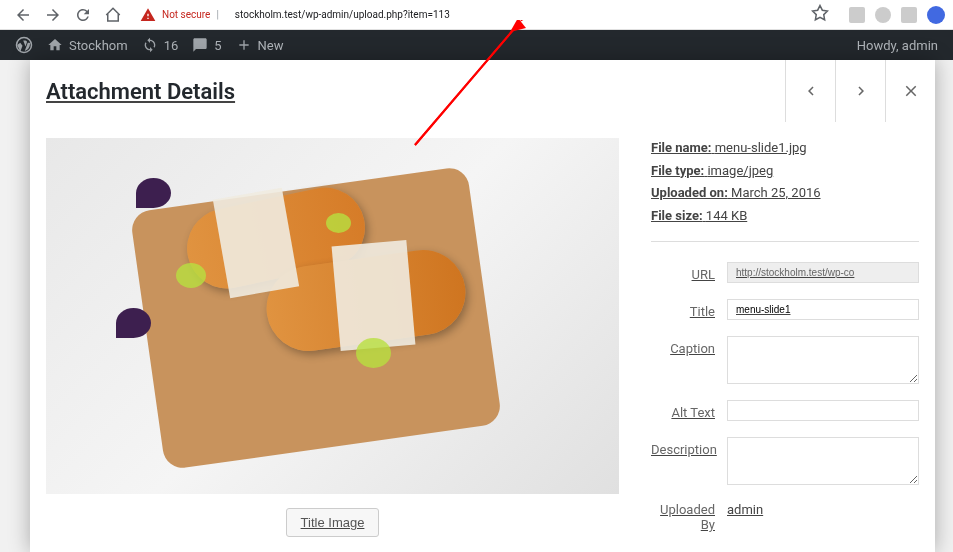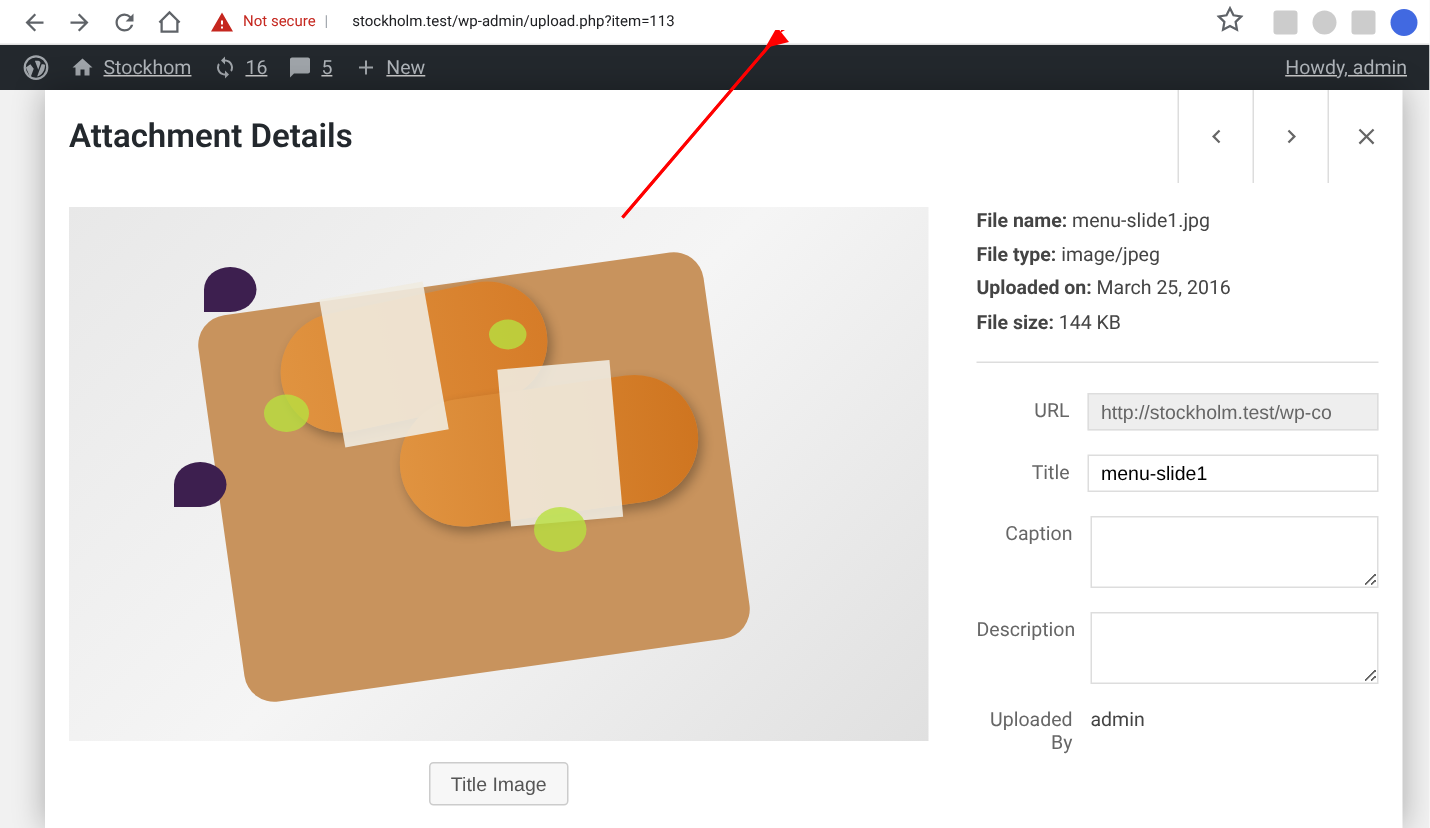--- a/index.html
+++ b/index.html
@@ -11,33 +11,33 @@
     .secure-warning { color: #c5271f; display: flex; align-items: center; gap: 6px; }
     .secure-warning svg { fill: #c5271f; }
     .url-text { margin-left: 10px; color: #202124; }
     .url-divider { color: #9aa0a6; margin: 0 6px; }
     .star-icon { color: #5f6368; margin-right: 10px; }
     .ext-icons { display: flex; gap: 10px; align-items: center; margin-left: 10px; }
     .ext-dot { width: 18px; height: 18px; border-radius: 50%; }
     .ext-blue { background: #4169e1; }
     .ext-gray { width: 16px; height: 16px; background: #ccc; border-radius: 2px; }
     
-    .wp-adminbar { height: 30px; background: #23282d; color: #ccc; display: flex; align-items: center; padding: 0 15px; font-size: 13px; justify-content: space-between; text-decoration: underline; }
+    .wp-adminbar { height: 30px; background: #23282d; color: #ccc; display: flex; align-items: center; padding: 0 15px; font-size: 13px; justify-content: space-between; }
     .adminbar-left { display: flex; align-items: center; gap: 14px; }
     .adminbar-item { display: flex; align-items: center; gap: 6px; color: #b0b5ba; }
     .adminbar-item svg { fill: #a0a5aa; }
     .howdy { color: #b0b5ba; }
     
     .wp-sidebar { position: absolute; left: 0; top: 60px; width: 30px; height: 492px; background: #23282d; display: flex; flex-direction: column; gap: 12px; padding-top: 8px; align-items: center; margin-left: 44px; }
     .sidebar-ic { width: 20px; height: 20px; fill: #a0a5aa; opacity: 0.7; }
     .sidebar-ic.active { background: #0073aa; fill: #fff; opacity: 1; width: 30px; height: 30px; display: flex; align-items: center; justify-content: center; }
     .lib-label { color: #fff; font-size: 10px; }
     .ad-label { color: #aaa; font-size: 10px; }
     
-    .modal { position: absolute; top: 60px; left: 30px; right: 18px; bottom: 0; background: #fff; box-shadow: 0 0 20px rgba(0,0,0,0.3); }
+    .modal { position: absolute; top: 60px; left: 30px; right: 18px; bottom: 0; background: #fff; box-shadow: 0 0 20px rgba(0,0,0,0.3); text-decoration: underline; }
     .modal-header { height: 62px; display: flex; align-items: center; padding-left: 16px; }
     .modal-title { font-size: 22px; font-weight: 600; color: #23282d; flex: 1; }
     .modal-actions { display: flex; height: 100%; }
     .modal-action-btn { width: 50px; height: 62px; display: flex; align-items: center; justify-content: center; border-left: 1px solid #ddd; cursor: pointer; color: #666; }
     
     .modal-body { display: flex; height: calc(100% - 62px); }
     .media-preview { flex: 1; padding: 16px 16px 10px 16px; display: flex; flex-direction: column; align-items: center; }
     .preview-img { width: 100%; height: 356px; background: linear-gradient(135deg, #e8e8e8 0%, #f5f5f5 50%, #e0e0e0 100%); position: relative; overflow: hidden; }
     .bread-board { position: absolute; left: 100px; top: 50px; width: 340px; height: 260px; background: #c8935d; border-radius: 20px; transform: rotate(-8deg); }
     .baguette1 { position: absolute; left: 140px; top: 60px; width: 180px; height: 80px; background: linear-gradient(90deg, #e09340, #d67c28); border-radius: 40px; transform: rotate(-12deg); box-shadow: 2px 4px 8px rgba(0,0,0,0.3); }
@@ -55,21 +55,21 @@
     .edit-btn { margin-top: 14px; padding: 6px 14px; border: 1px solid #ccc; background: #f7f7f7; border-radius: 3px; cursor: pointer; font-size: 13px; color: #555; }
     
     .details-panel { width: 300px; padding: 16px 16px 16px 16px; font-size: 13px; overflow-y: auto; }
     .meta-row { margin-bottom: 3px; line-height: 1.5; }
     .meta-label { font-weight: bold; }
     .meta-value { font-weight: normal; }
     .meta-divider { height: 1px; background: #ddd; margin: 16px 0 20px 0; }
     
     .field-row { display: flex; margin-bottom: 12px; align-items: flex-start; margin-top: 16px; }
     .field-label { width: 76px; text-align: right; padding-right: 12px; padding-top: 5px; color: #666; }
-    .field-input { flex: 1; padding: 4px 8px; border: 1px solid #ddd; border-radius: 0; font-size: 13px; background: #fff; }
+    .field-input { flex: 1; padding: 4px 8px; border: 1px solid #ddd; border-radius: 0; font-size: 10px; background: #fff; }
     .field-input[readonly] { background: #eee; color: #666; }
     .field-textarea { flex: 1; padding: 4px 8px; border: 1px solid #ddd; font-size: 13px; height: 48px; resize: vertical; background: #fff; }
     .uploaded-by-row { display: flex; margin-bottom: 0; }
     
     .arrow-annotation { position: absolute; z-index: 9999; pointer-events: none; }
   </style>
 </head>
 <body>
 
 <div class="browser-chrome">
@@ -246,20 +246,24 @@
       </div>
       <div class="field-row">
         <label class="field-label">Title</label>
         <input class="field-input" value="menu-slide1" style="">
       </div>
       <div class="field-row">
         <label class="field-label">Caption</label>
         <textarea class="field-textarea" style=""></textarea>
       </div>
       <div class="field-row">
+        <label class="field-label">Alt Text</label>
+        <input class="field-input" value="" style="">
+      </div>
+      <div class="field-row">
         <label class="field-label">Description</label>
         <textarea class="field-textarea" style=""></textarea>
       </div>
       <div class="uploaded-by-row">
         <label class="field-label">Uploaded By</label>
         <span style="padding-top:5px">admin</span>
       </div>
 
     </div>
   </div>

